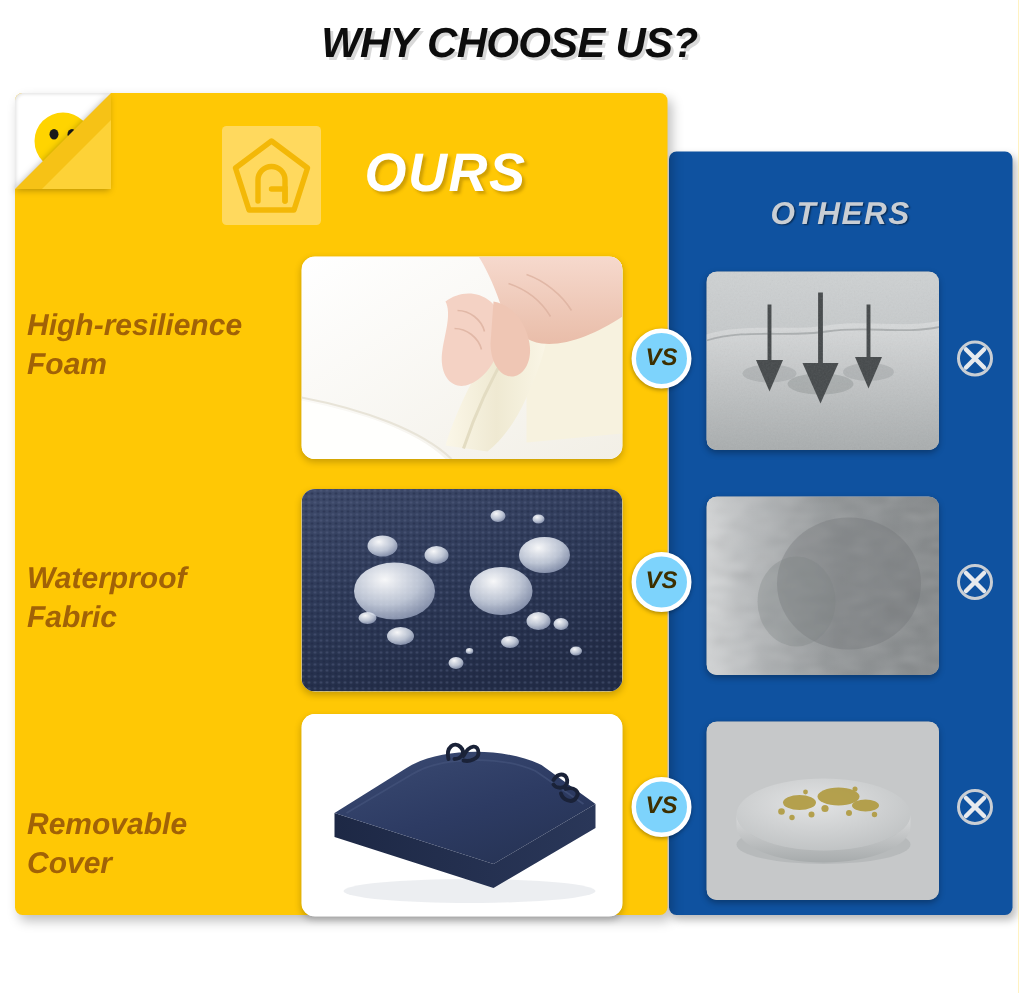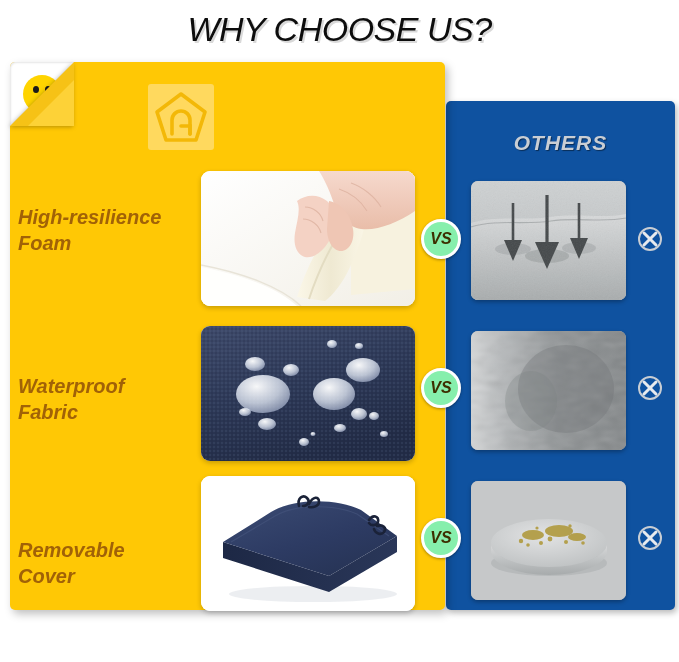--- a/index.html
+++ b/index.html
@@ -18,22 +18,22 @@
   
   .title {
     position: absolute;
     left: 0;
     top: 0;
     width: 679px;
     height: 58px;
     display: flex;
     align-items: center;
     justify-content: center;
-    font-size: 34px;
-    font-weight: normal;
+    font-size: 28px;
+    font-weight: bold;
     font-style: italic;
     letter-spacing: -0.5px;
     color: #0d0d0d;
     text-shadow: 2px 2px 0 rgba(130,130,130,0.30);
     white-space: nowrap;
   }
 
   
   .panel-others {
     position: absolute;
@@ -200,21 +200,21 @@
   .photo-card-o.o1 { top: 331px; }
   .photo-card-o.o2 { top: 481px; }
 
   
   .vs-badge {
     position: absolute;
     left: 421px;
     width: 40px;
     height: 40px;
     border-radius: 50%;
-    background: #86efac;
+    background: #7dd3fc;
     border: 3px solid #ffffff;
     box-sizing: border-box;
     display: flex;
     align-items: center;
     justify-content: center;
     font-size: 16px;
     font-weight: bold;
     font-style: italic;
     color: #3d2f00;
     box-shadow: 0 1px 3px rgba(0,0,0,0.35);
@@ -353,20 +353,21 @@
   <div class="fold-flap-hi"></div>
 
   <div class="brand-logo" style="left:138px; top:22px;">
     <svg viewBox="0 0 66 66" width="66" height="66">
       <polygon points="33,10 57,28 48,56 18,56 9,28" fill="none" stroke="#f3b807" stroke-width="3.6" stroke-linejoin="round"></polygon>
       <path d="M24,50 L24,36 A9,9 0 0 1 42,36 L42,50" fill="none" stroke="#f3b807" stroke-width="3.6" stroke-linecap="round"></path>
       <path d="M42,50 L42,42 L33,42" fill="none" stroke="#f3b807" stroke-width="3.6" stroke-linecap="round"></path>
     </svg>
   </div>
 
+  <div class="ours-title" style="left:233px; top:32px;">OURS</div>
 </div>
 
 <div class="feat-label f0" style="white-space:pre-line">High-resilience
 Foam</div>
 <div class="feat-label f1" style="white-space:pre-line">Waterproof
 Fabric</div>
 <div class="feat-label f2" style="white-space:pre-line">Removable
 Cover</div>
 
 <div class="photo-card p0">

